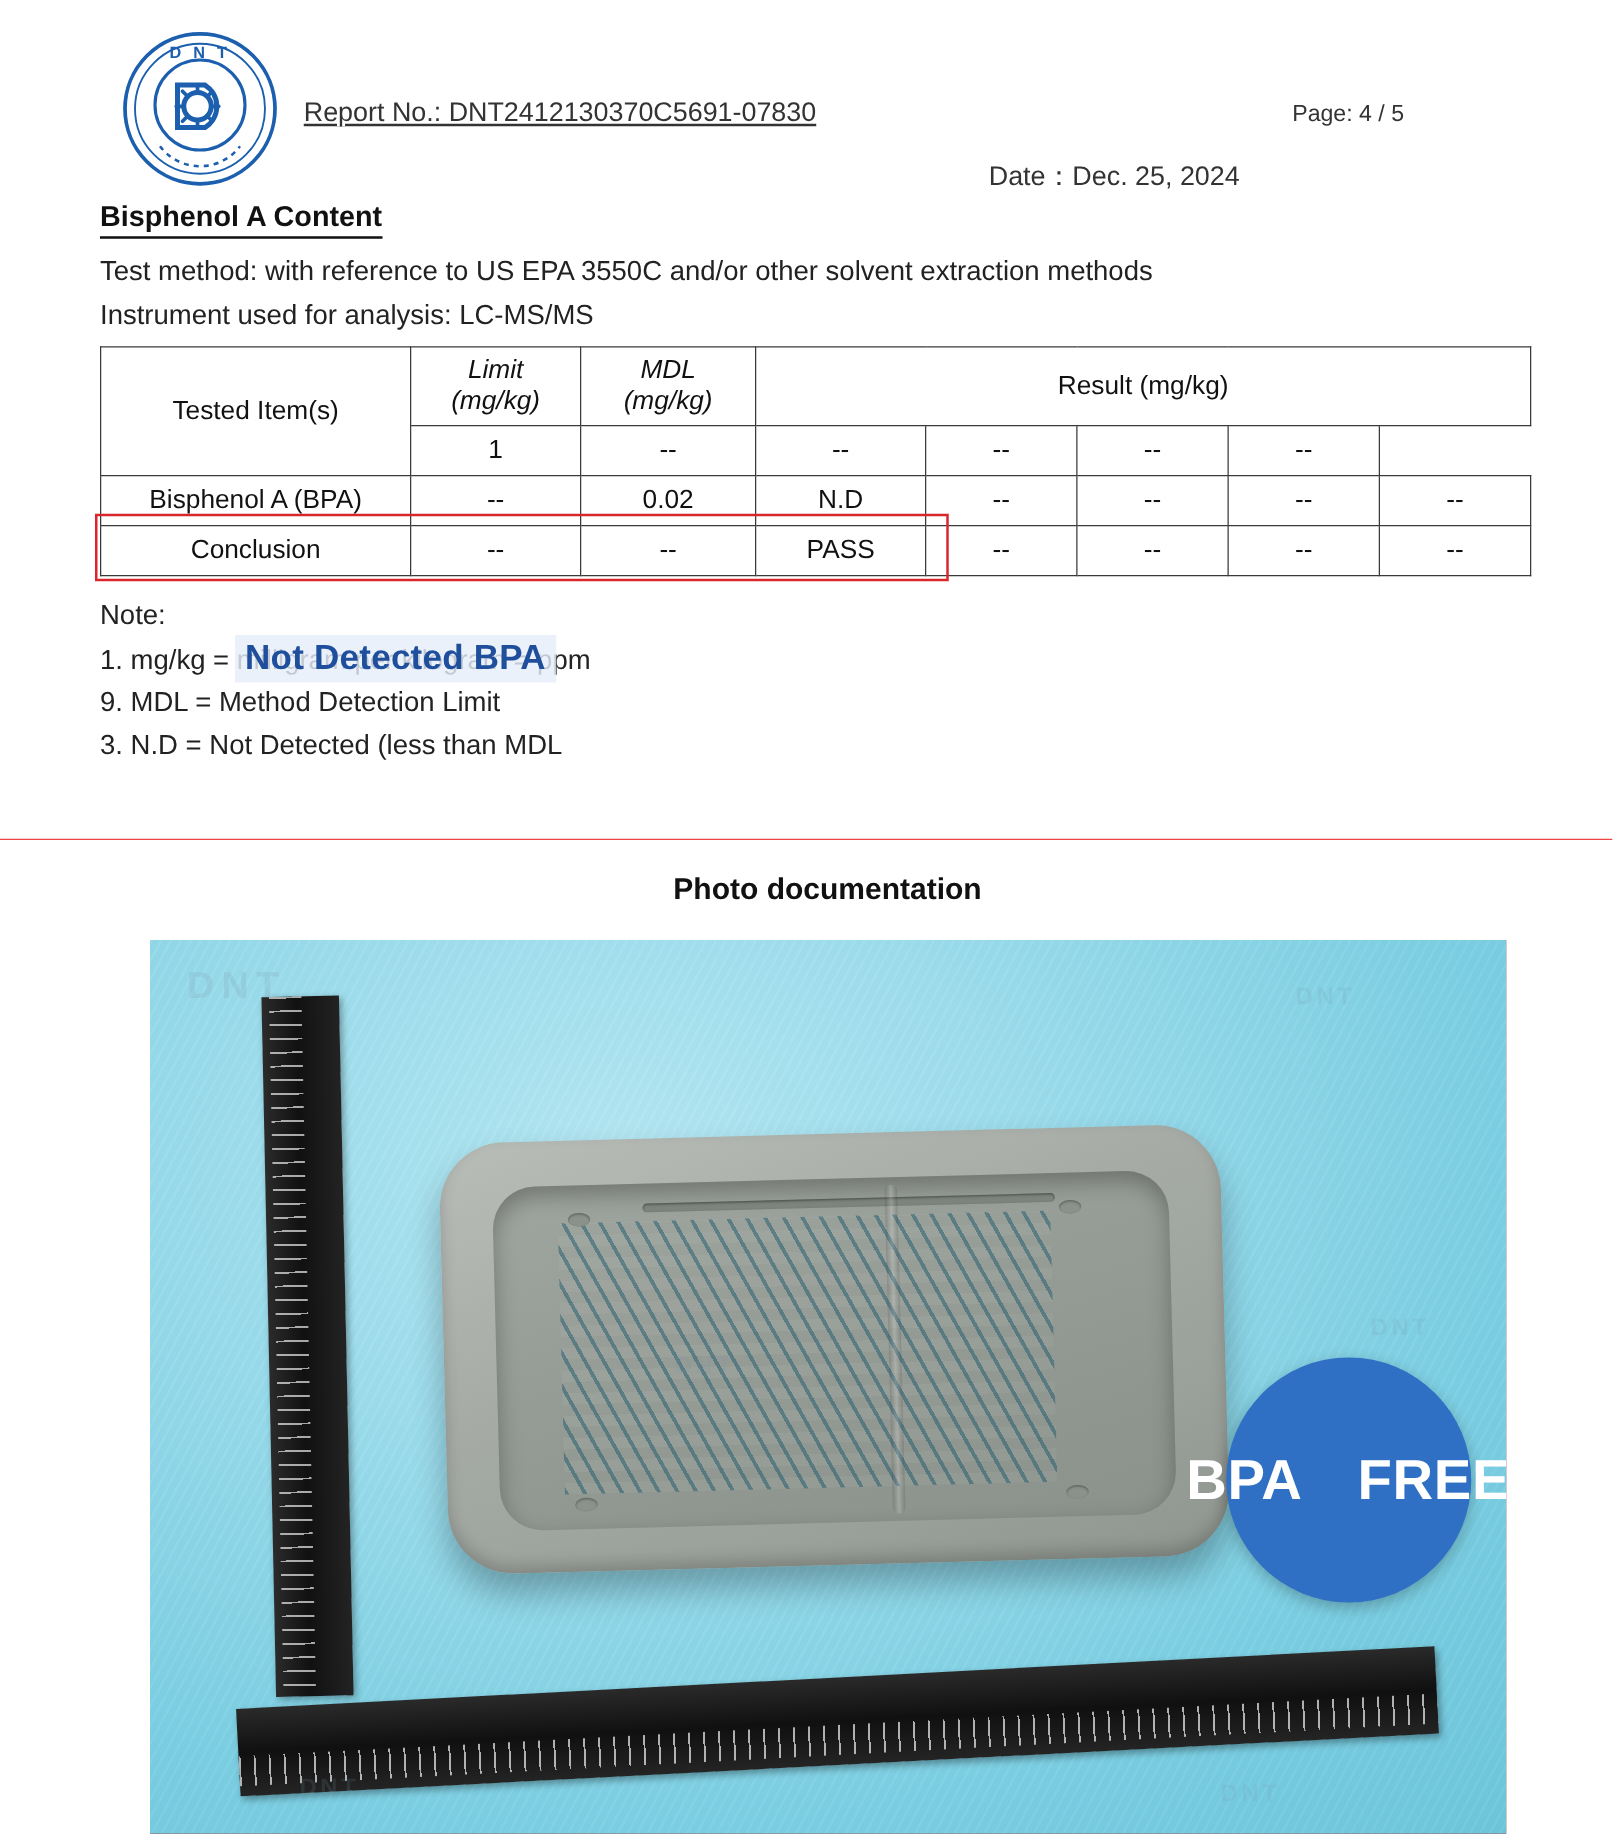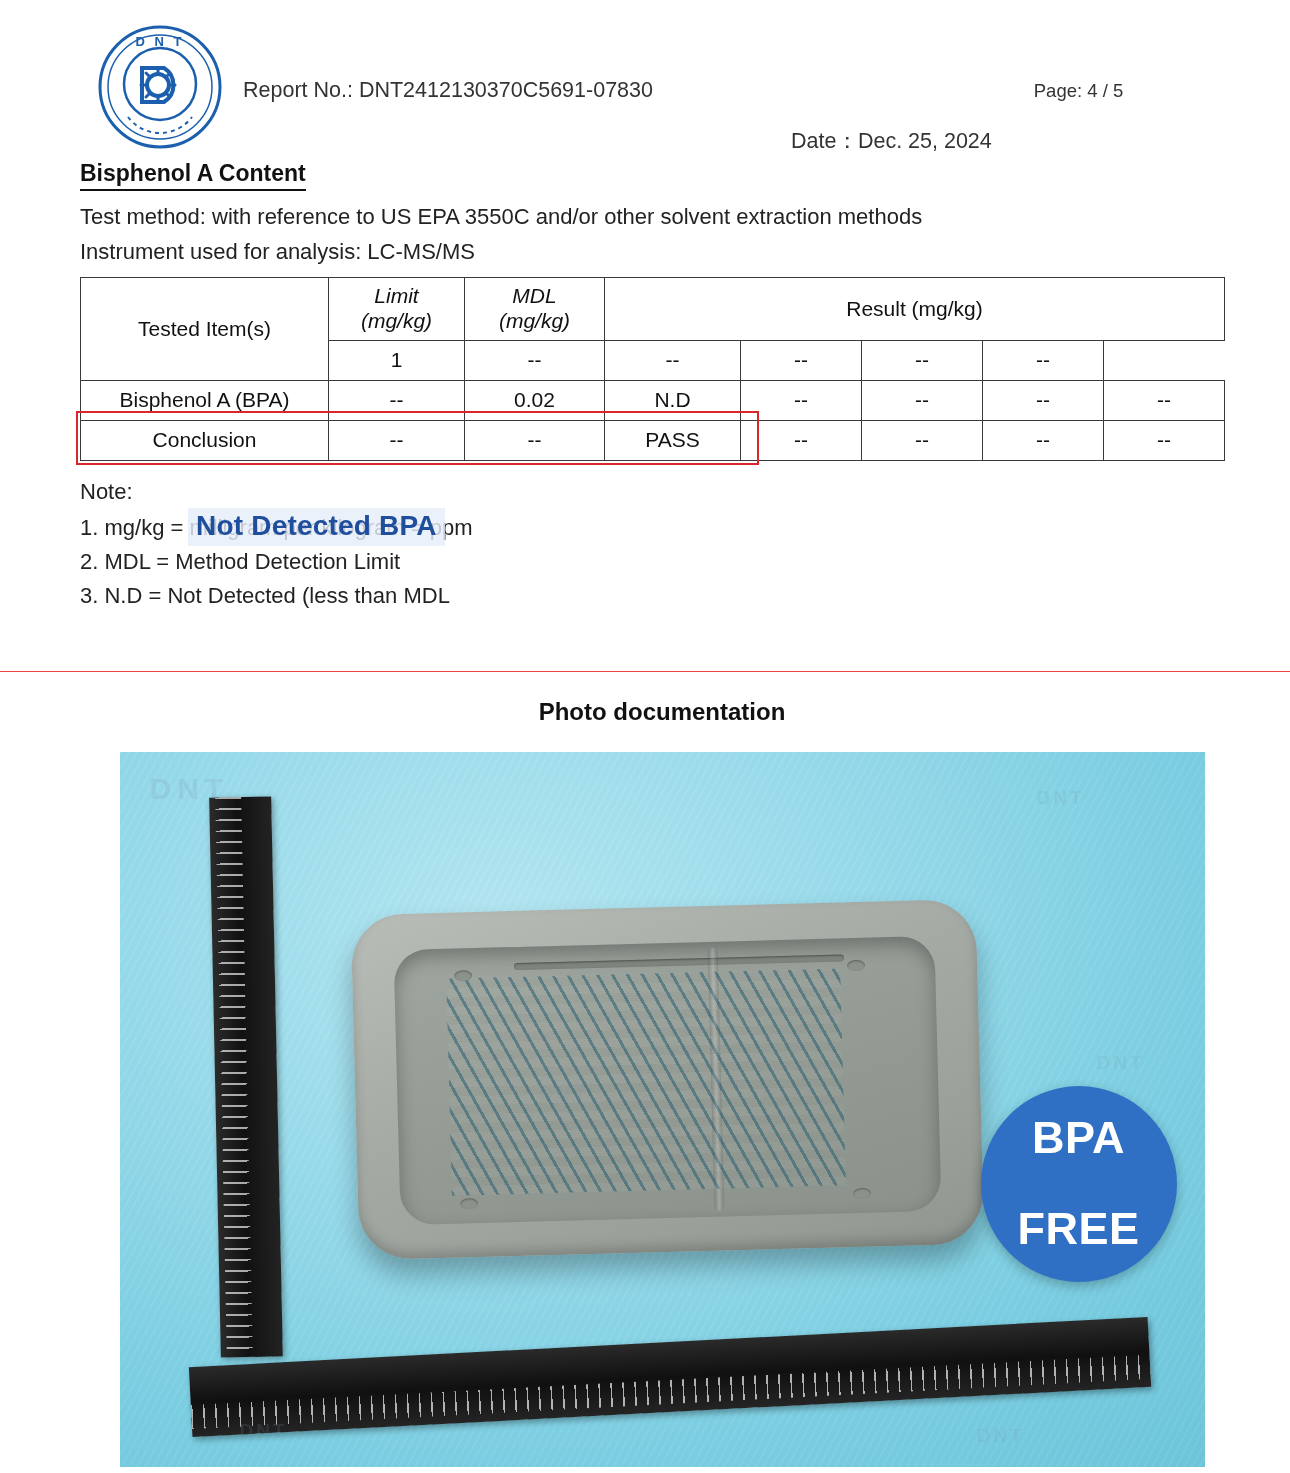--- a/index.html
+++ b/index.html
@@ -43,20 +43,21 @@
     display: flex;
     align-items: flex-start;
     flex: 1 1 auto;
     padding-left: 18px;
     padding-top: 58px;
   }
   .report-no {
     font-size: 21.5px;
     color: #333;
     white-space: nowrap;
+    text-decoration: underline;
   }
   .report-date {
     font-size: 21.5px;
     color: #333;
     white-space: nowrap;
     margin-left: 138px;
     margin-top: 48px;
   }
   .report-page {
     font-size: 18.5px;
@@ -297,21 +298,21 @@
   .badge {
     position: absolute;
     right: 28px;
     bottom: 185px;
     width: 196px;
     height: 196px;
     border-radius: 50%;
     background: #2f6fc4;
     color: #fff;
     display: flex;
-    flex-direction: column;
+    flex-direction: row;
     align-items: center;
     justify-content: center;
     font-weight: bold;
     line-height: 1.04;
     box-shadow: 0 4px 12px rgba(0,0,0,.25);
     gap: 44px;
   }
   .badge span { font-size: 45px; letter-spacing: .5px; }
 
   
@@ -408,21 +409,21 @@
           <td>--</td>
           <td>--</td>
           <td>--</td>
         </tr>
       </tbody>
     </table>
 
     <div class="note-block">
       <div class="note-first">Note:</div>
       <div>1. mg/kg = milligram per kilogram = ppm</div>
-      <div>2. MDL = Method Detection Limit</div>
+      <div>9. MDL = Method Detection Limit</div>
       <div>3. N.D = Not Detected (less than MDL</div>
     </div>
   </div>
 
   <div class="redbox" style="left:76px; top:411px; width:683px; height:54px;"></div>
 
   <div class="nd-overlay">Not Detected BPA</div>
 </div>
 
 <div class="photo-section">

